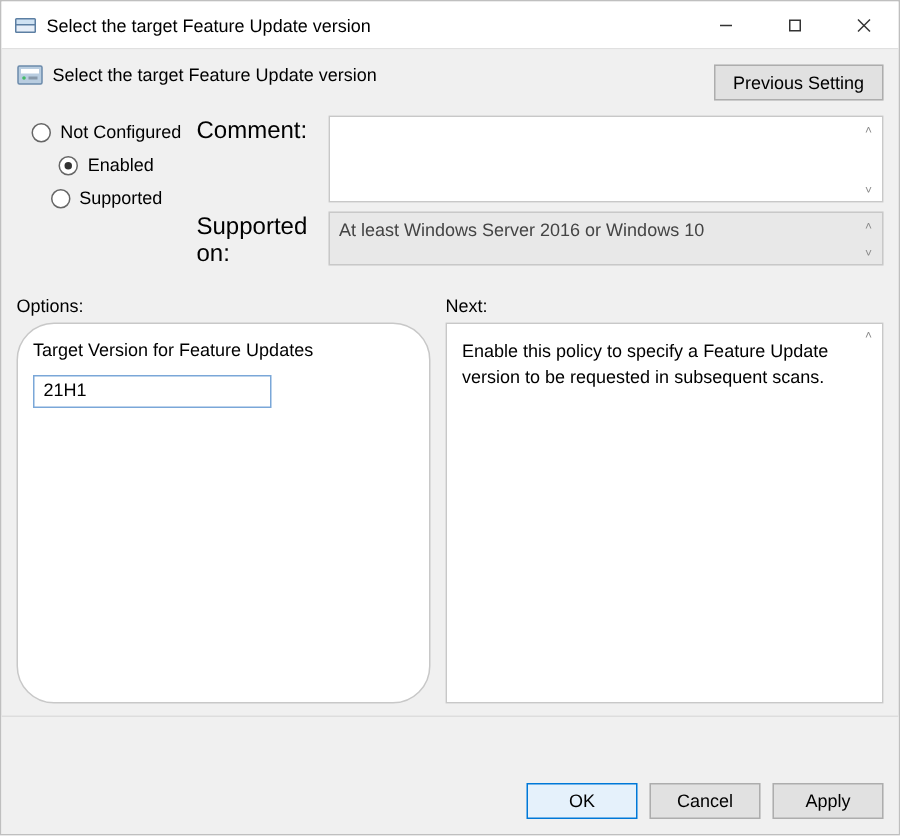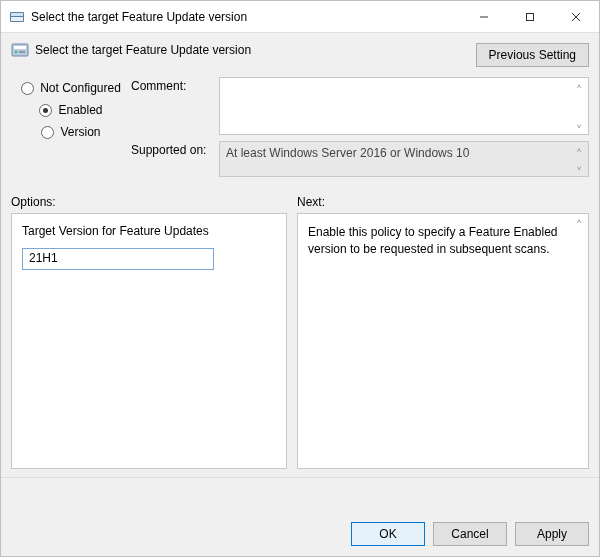--- a/index.html
+++ b/index.html
@@ -139,21 +139,21 @@
     flex-direction: column;
   }
   .field-row {
     display: flex;
     align-items: flex-start;
     margin-bottom: 6px;
   }
   .field-label {
     width: 88px;
     text-align: left;
-    font-size: 12px;
+    font-size: 16px;
     padding-top: 2px;
   }
   .textarea {
     flex: 1;
     border: 1px solid #c8c8c8;
     background: #fff;
     min-height: 58px;
     position: relative;
     padding: 4px 18px 4px 6px;
     font-size: 12px;
@@ -206,20 +206,21 @@
     min-height: 0;
   }
   .panel {
     border: 1px solid #c8c8c8;
     background: #fff;
     padding: 10px;
     overflow: auto;
   }
   .options-panel {
     flex: 0 0 276px;
+    border-radius: 25px;
   }
   .help-panel {
     flex: 1;
     font-size: 12px;
     line-height: 1.4;
     position: relative;
   }
   .help-scroll {
     position: absolute;
     right: 2px;
@@ -230,21 +231,21 @@
     color: #888;
     display: flex;
     align-items: center;
     justify-content: center;
   }
   .options-title {
     font-size: 12px;
     margin-bottom: 10px;
   }
   .text-input {
-    width: 192px;
+    width: 159px;
     height: 22px;
     border: 1px solid #7aa7d8;
     background: #fff;
     padding: 2px 6px;
     font-size: 12px;
   }
   .footer {
     display: flex;
     justify-content: flex-end;
     gap: 8px;
@@ -322,21 +323,21 @@
         <div class="radio-item">
           <span class="radio"></span>
           <span>Not Configured</span>
         </div>
         <div class="radio-item">
           <span class="radio checked"></span>
           <span>Enabled</span>
         </div>
         <div class="radio-item">
           <span class="radio"></span>
-          <span>Version</span>
+          <span>Supported</span>
         </div>
       </div>
       <div class="comment-col">
         <div class="field-row">
           <div class="field-label">Comment:</div>
           <div class="textarea">
             <span></span>
             <div class="spin spin-top">
                 <div class="spin-btn">˄</div>
               </div>
@@ -365,21 +366,21 @@
       <div class="middle-label help-label-col">Next:</div>
     </div>
 
     <div class="panels-row">
       <div class="panel options-panel">
         <div class="options-title">Target Version for Feature Updates</div>
         <div class="text-input">21H1</div>
       </div>
       <div class="panel help-panel">
         <div class="help-scroll">˄</div>
-        <p>Enable this policy to specify a Feature Enabled version to be requested in subsequent scans.</p>
+        <p>Enable this policy to specify a Feature Update version to be requested in subsequent scans.</p>
       </div>
     </div>
 
     <div class="footer">
       <div class="btn primary">OK</div>
       <div class="btn">Cancel</div>
       <div class="btn">Apply</div>
     </div>
 
   </div>

